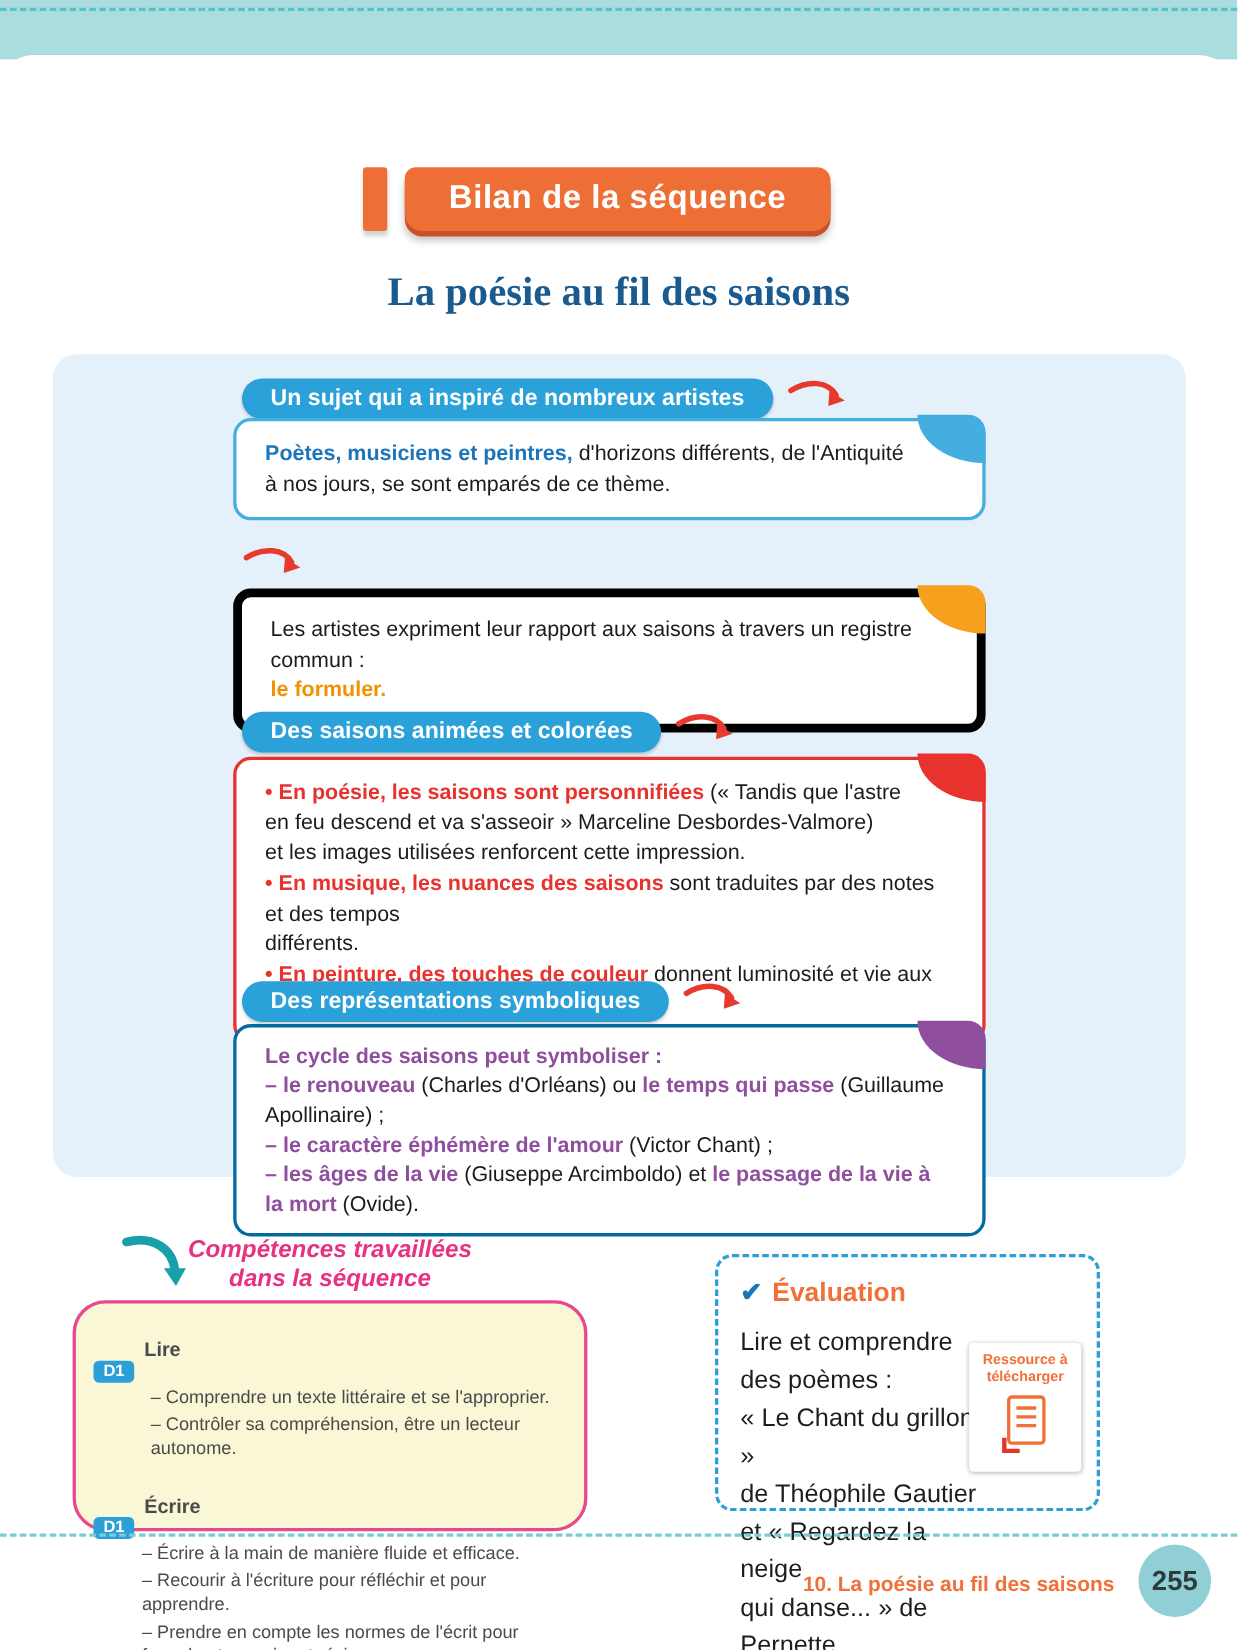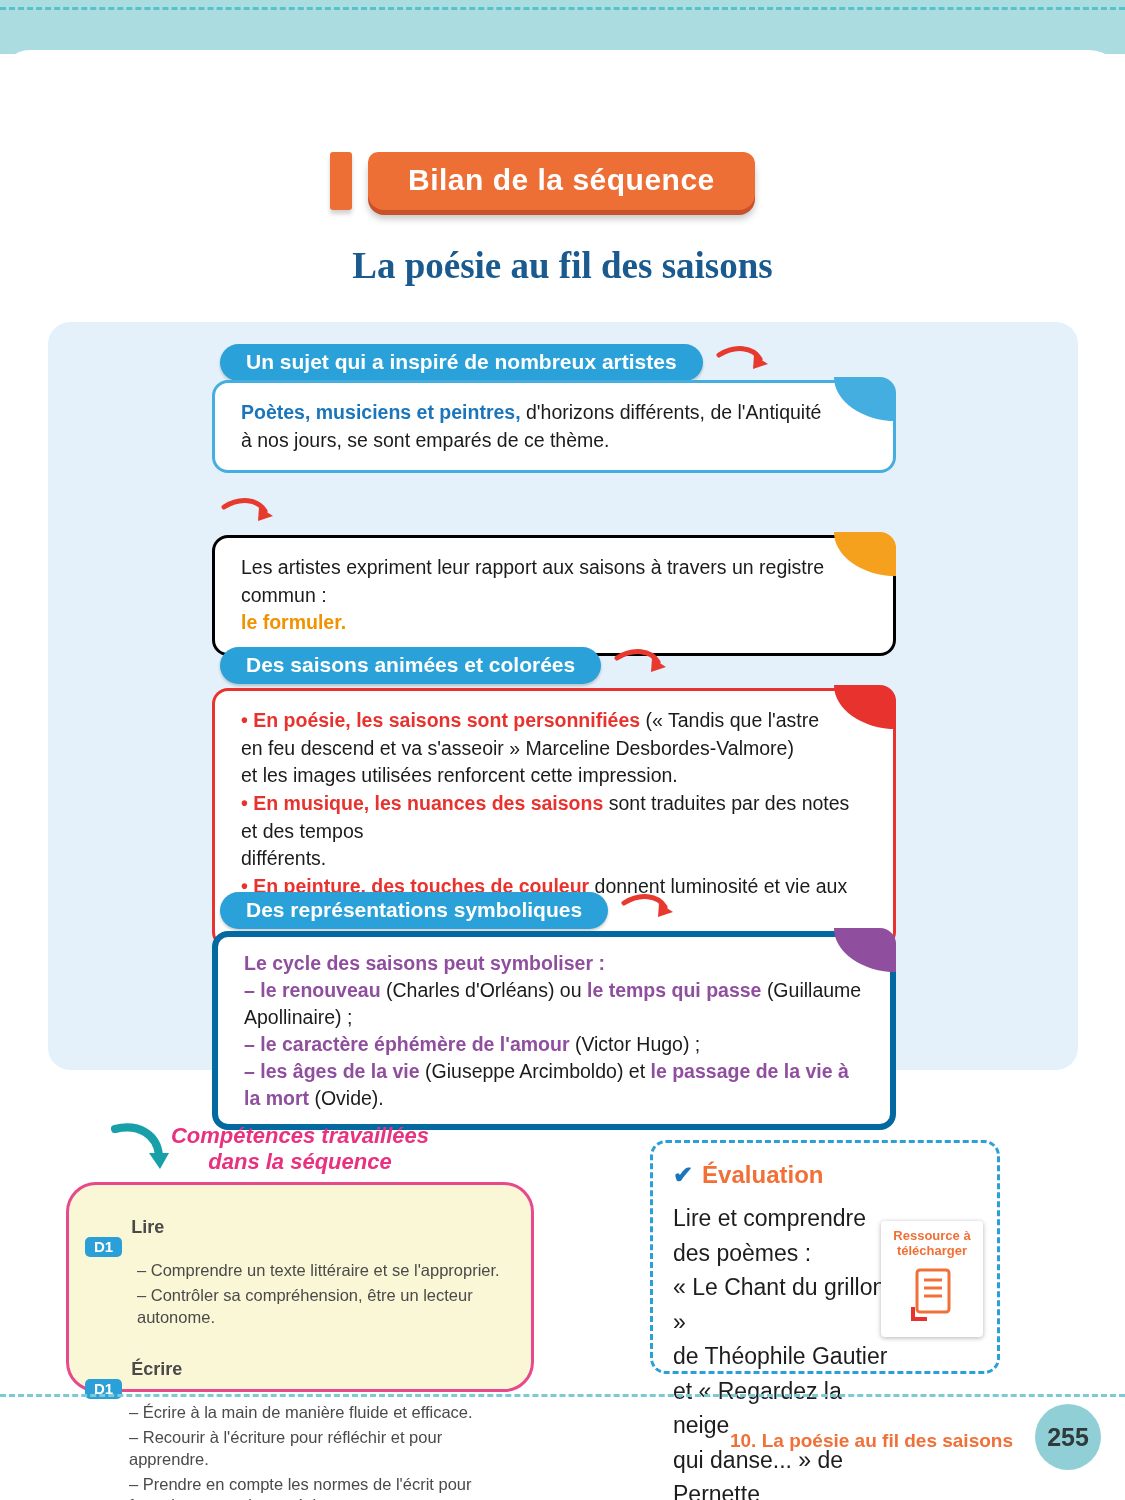--- a/index.html
+++ b/index.html
@@ -25,21 +25,21 @@
 
   .sec-h { position:absolute; left:172px; display:flex; align-items:center; gap:12px; }
   .h0{top:20px} .h1{top:172px} .h2{top:323px} .h3{top:568px}
   .pill { display:inline-block; background:#2aa1d9; color:#fff; font-weight:bold; font-size:21px;
           padding:6px 26px 7px; border-radius:20px; box-shadow:0 2px 3px rgba(0,0,0,.2); }
   .arrow-svg { display:block; }
 
   .sec-box { position:absolute; left:164px; width:684px; background:#fff; border-radius:16px;
              padding:16px 26px; font-size:19.5px; line-height:1.42; color:#1b1b1b; white-space:pre-wrap; }
   .b0{top:58px; min-height:84px;} .b1{top:213px; min-height:80px;} .b2{top:366px;} .b3{top:609px; line-height:1.38; padding:13px 26px;}
-  .s0{border:3px solid #45aee1} .s1{border:3px solid #000000} .s2{border:3px solid #e8322e} .s3{border:6px solid #0369a1}
+  .s0{border:3px solid #45aee1} .s1{border:8px solid #000000} .s2{border:3px solid #e8322e} .s3{border:3px solid #0369a1}
   .corner { position:absolute; top:-3px; right:-3px; width:62px; height:44px;
             border-top-right-radius:16px; border-bottom-left-radius:100% 100%; }
   .c0{background:#45aee1} .c1{background:#f5a11d} .c2{background:#e8322e} .c3{background:#8f4e9e}
 
   .b{font-weight:bold} .blue{color:#1b75bb} .red{color:#e8322e} .purple{color:#8f4e9e} .orange{color:#f29200}
 
   
   .comp { position:absolute; left:66px; top:1182px; width:468px; height:210px; background:#faf7d6;
           border:3px solid #e8498c; border-radius:30px; padding:12px 16px 10px 16px; }
   .comp-title { position:absolute; left:50%; top:-62px; transform:translateX(-50%); width:340px; text-align:center;
@@ -137,21 +137,21 @@
       <span class="pill">Des représentations symboliques</span>
       <span class="arrow-svg">
         <svg width="54" height="36" viewBox="0 0 54 36">
             <path d="M4,13 C20,3 38,5 45,17" stroke="#e8392f" stroke-width="5" fill="none" stroke-linecap="round"></path>
             <polygon points="39,13 53,22 38,27" fill="#e8392f"></polygon>
           </svg>
       </span>
     </div>
     <div class="sec-box s3 b3"><span class="b purple">Le cycle des saisons peut symboliser :
 </span><span class="b purple">– le renouveau </span><span>(Charles d'Orléans) ou </span><span class="b purple">le temps qui passe </span><span>(Guillaume Apollinaire) ;
-</span><span class="b purple">– le caractère éphémère de l'amour </span><span>(Victor Hugo) ;
+</span><span class="b purple">– le caractère éphémère de l'amour </span><span>(Victor Chant) ;
 </span><span class="b purple">– les âges de la vie </span><span>(Giuseppe Arcimboldo) et </span><span class="b purple">le passage de la vie à la mort </span><span>(Ovide).</span></div>
     <span class="corner c3" style="position:absolute; top:606px; right:182px;"></span>
 
   </div>
 
   <div class="comp">
     <div class="comp-arrow">
       <svg width="62" height="50" viewBox="0 0 62 50">
           <path d="M8,8 C32,2 50,14 52,34" stroke="#17a0a8" stroke-width="8" fill="none" stroke-linecap="round"></path>
           <polygon points="42,32 53,48 62,32" fill="#17a0a8"></polygon>

